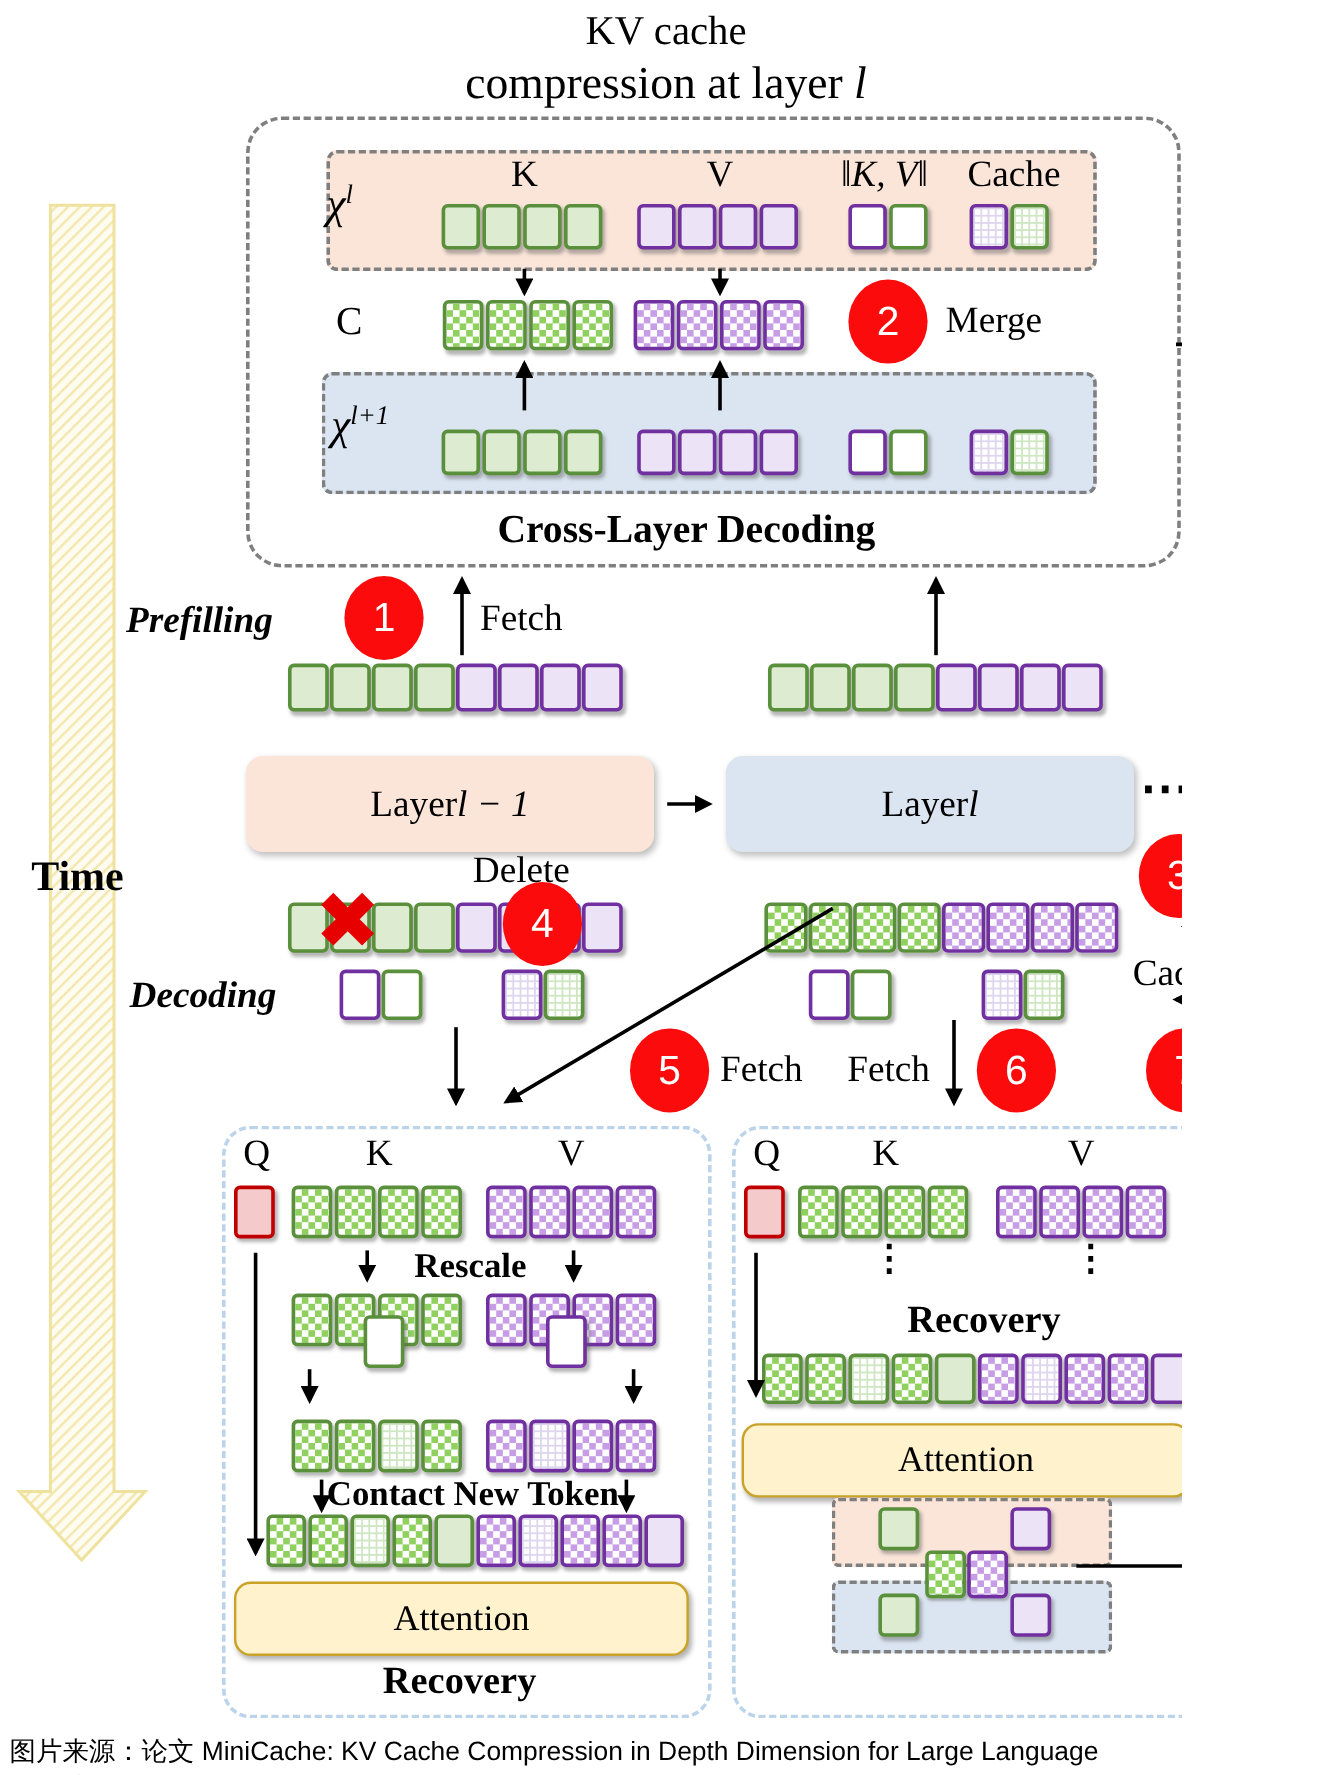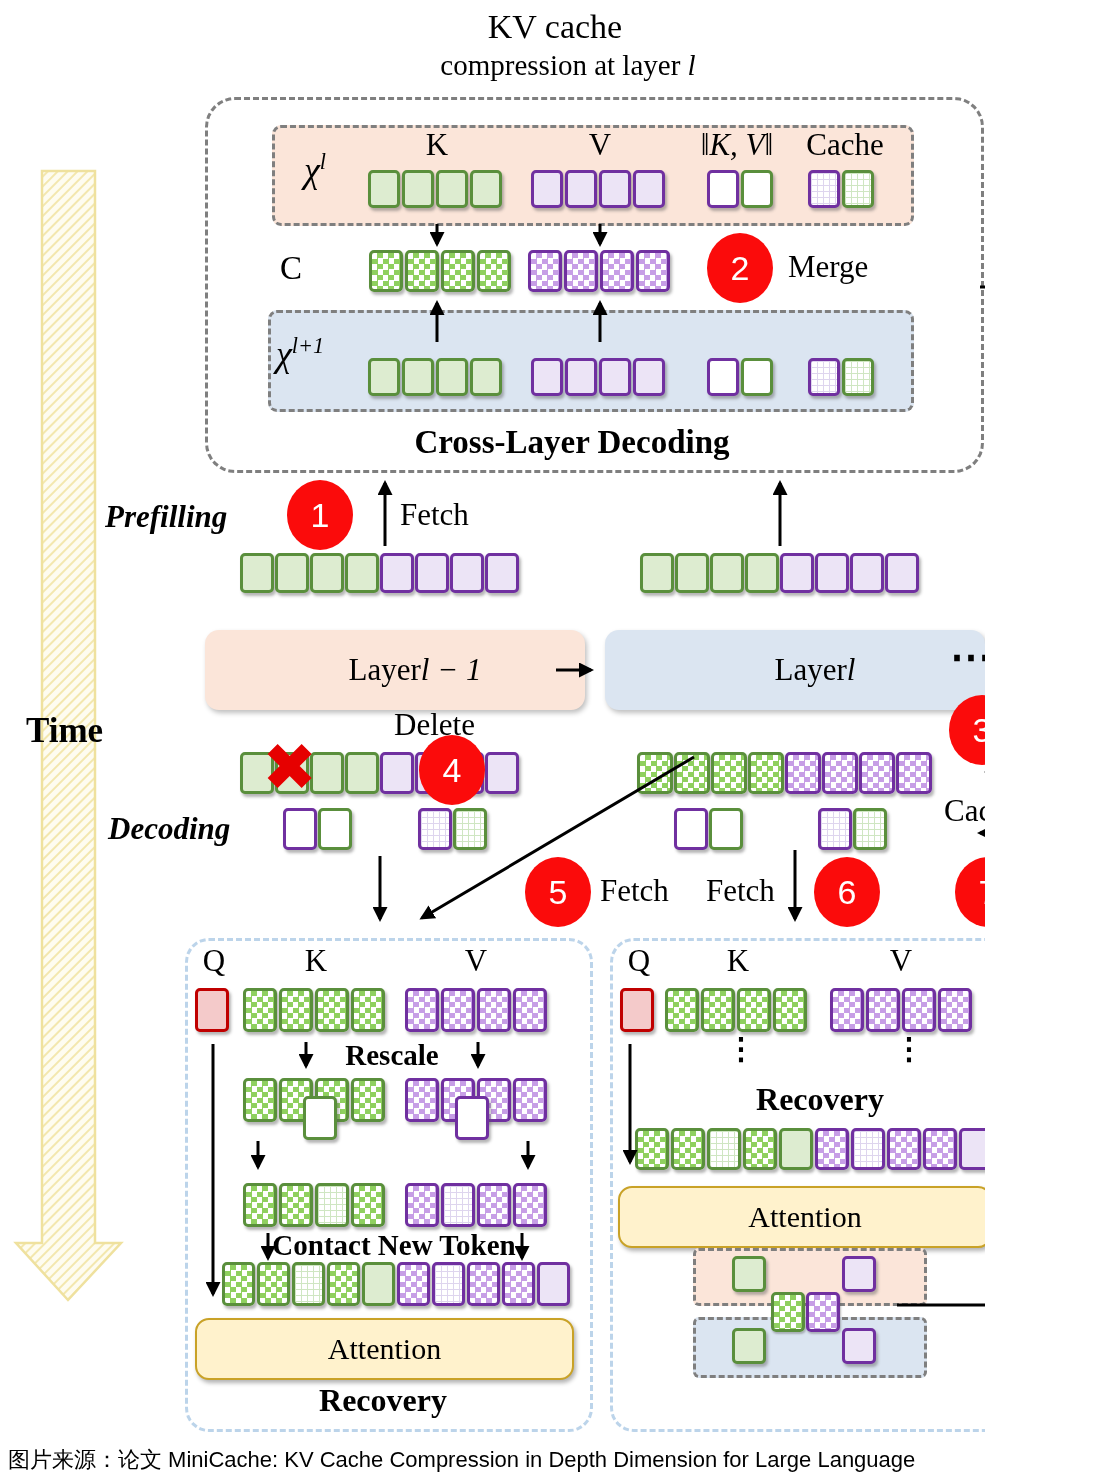--- a/index.html
+++ b/index.html
@@ -14,21 +14,21 @@
   .ctr{transform:translateX(-50%);}
   sup{font-size:0.62em;}
   i{font-family:"Liberation Serif",serif;}
   
   .outer-box{position:absolute;left:205px;top:97px;width:773px;height:370px;
              border:3.5px dashed #7f7f7f;border-radius:30px;z-index:1;}
   .band{position:absolute;z-index:2;border:3px dashed #7f7f7f;border-radius:9px;}
   .band.pink{background:#fbe5d9;}
   .band.blue{background:#dbe5f1;}
   .layerbox{position:absolute;z-index:2;border-radius:14px;display:flex;align-items:center;
-            justify-content:center;font-size:31px;box-shadow:2px 3px 5px rgba(0,0,0,.25);padding-left:40px;}
+            justify-content:center;font-size:31px;box-shadow:2px 3px 5px rgba(0,0,0,.25);}
   .bottom-box{position:absolute;z-index:1;border:3px dashed #bcd4ea;border-radius:24px;background:#fff;}
   .attn{position:absolute;z-index:2;background:#fff2cc;border:2.5px solid #c9a227;border-radius:14px;
         display:flex;align-items:center;justify-content:center;font-size:30px;
         box-shadow:2px 3px 4px rgba(0,0,0,.3);}
   .minibox{position:absolute;z-index:2;border:3px dashed #7f7f7f;border-radius:6px;}
   .minibox.pink{background:#fbe5d9;}
   .minibox.blue{background:#dbe5f1;}
   
   .cells{position:absolute;display:flex;gap:2px;z-index:3;}
   .g1{gap:1px;}
@@ -78,26 +78,26 @@
     <defs>
       <pattern id="hatch" patternUnits="userSpaceOnUse" width="7" height="7" patternTransform="rotate(45)">
         <rect width="7" height="7" fill="#fefcf0"></rect>
         <line x1="0" y1="0" x2="0" y2="7" stroke="#f3e7ae" stroke-width="4"></line>
       </pattern>
     </defs>
     <polygon points="42,171 95,171 95,1243 121,1243 68,1300 16,1243 42,1243" fill="url(#hatch)" stroke="#efe19e" stroke-width="2.5"></polygon>
   </svg>
 
   <div class="lbl ctr" style="left:555px;top:8px;font-size:34px;">KV cache</div>
-  <div class="lbl ctr" style="left:555px;top:50px;font-size:29px;margin-left:13px;"><span>compression at layer </span><i>l</i></div>
+  <div class="lbl ctr" style="left:555px;top:50px;font-size:38px;"><span>compression at layer </span><i>l</i></div>
 
   <div class="outer-box"></div>
 
   <div class="band pink" style="left:272px;top:125px;width:636px;height:95px;"></div>
-  <div class="lbl itlbl" style="left:304px;top:150px;font-size:36px;"><span>χ</span><sup>l</sup></div>
+  <div class="lbl itlbl" style="left:272px;top:150px;font-size:36px;"><span>χ</span><sup>l</sup></div>
   <div class="lbl ctr" style="left:437px;top:128px;">K</div>
   <div class="lbl ctr" style="left:600px;top:128px;">V</div>
   <div class="lbl ctr itlbl" style="left:737px;top:128px;">‖K, V‖</div>
   <div class="lbl ctr" style="left:845px;top:128px;">Cache</div>
   <div class="cells r-chi" style="left:368px;top:170px;">
       <div class="cell c-g"></div>
       <div class="cell c-g"></div>
       <div class="cell c-g"></div>
       <div class="cell c-g"></div>
     </div>

